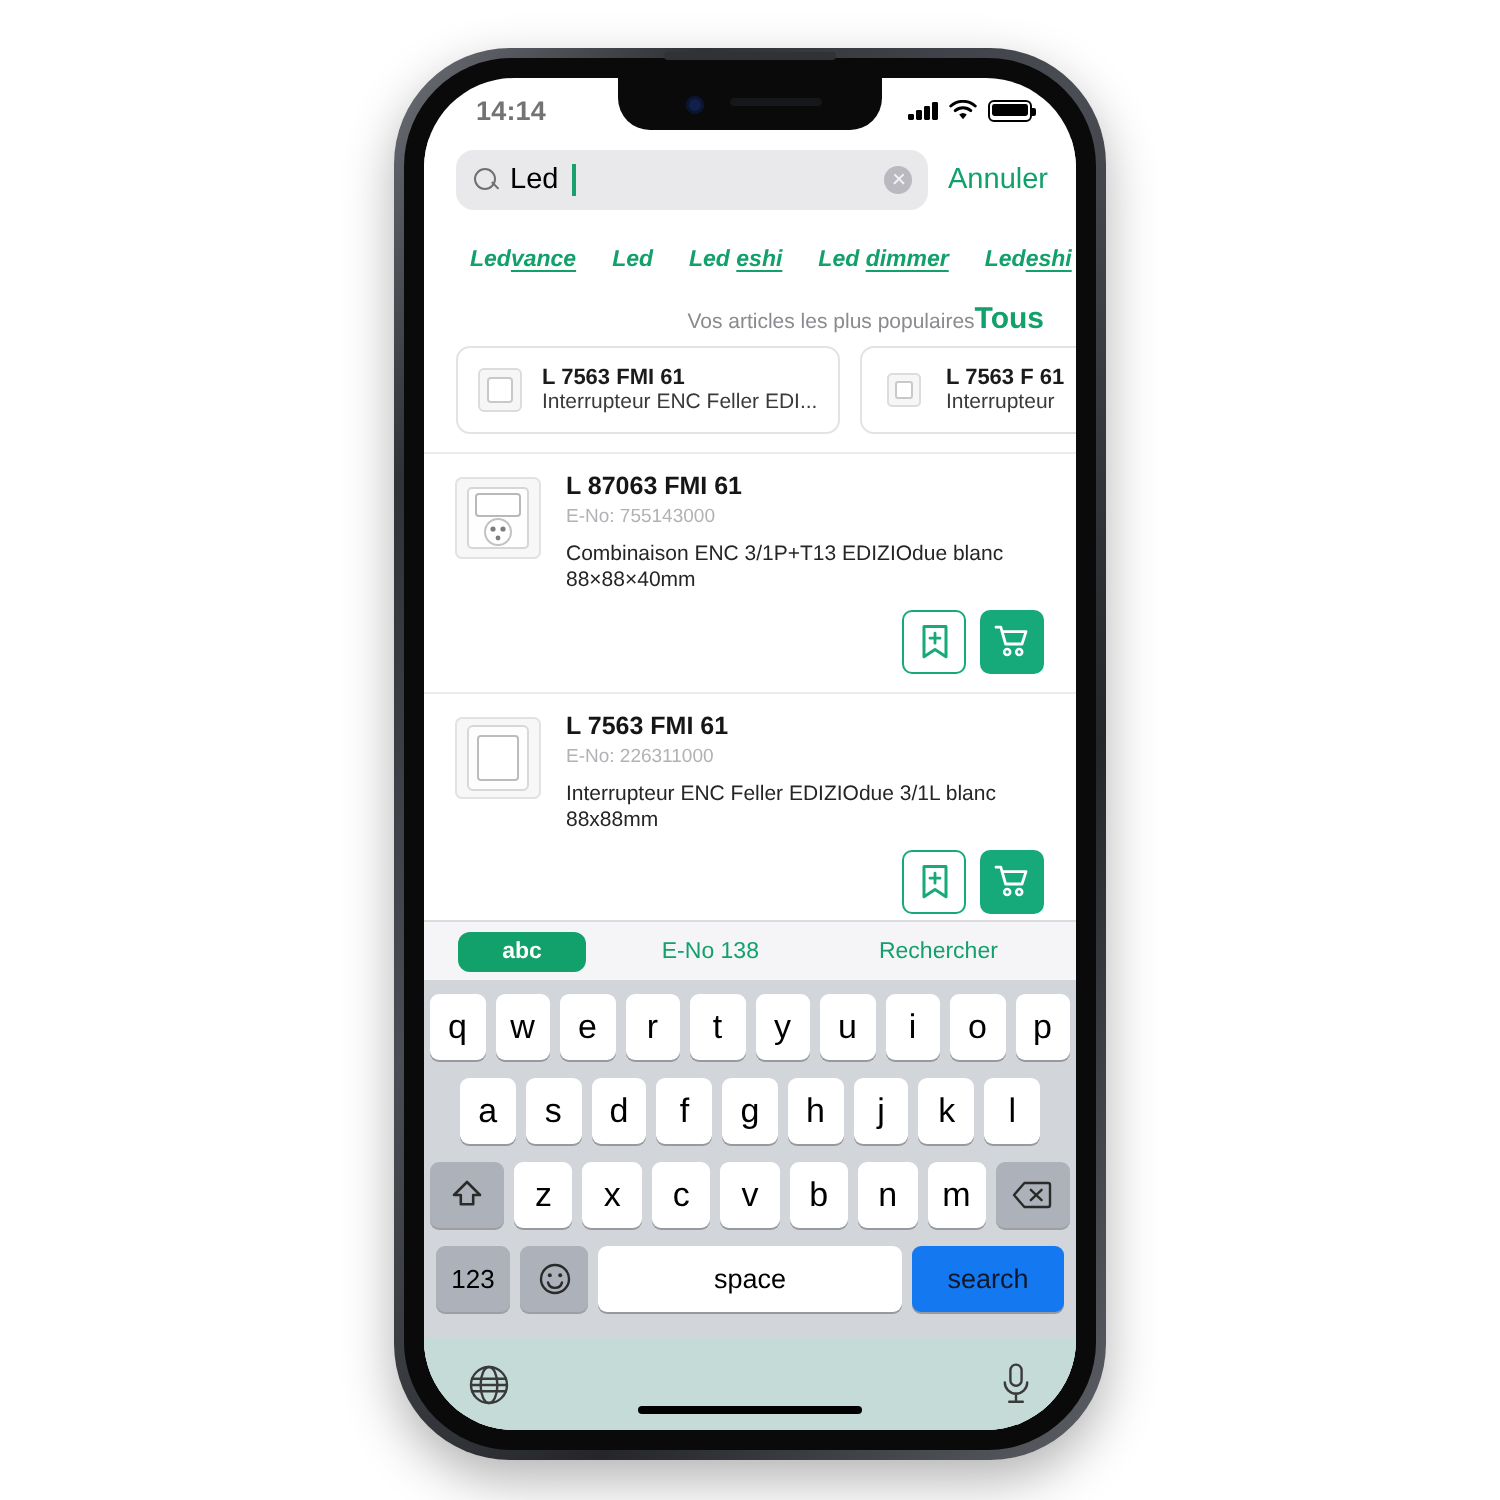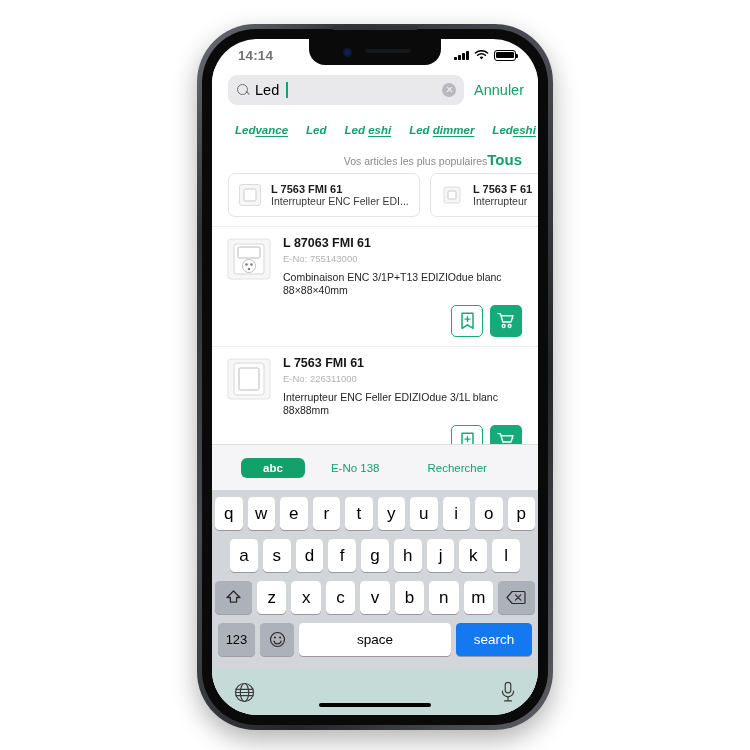--- a/index.html
+++ b/index.html
@@ -172,22 +172,22 @@
   }
   .act.outline { border: 1.5px solid #16a97a; background: #fff; }
   .act.solid { background: #16a97a; }
 
   
   .kb-wrap {
     position: absolute; left: 0; right: 0; bottom: 0;
     background: #d4d6db;
   }
   .kb-toolbar {
-    height: 46px; background: #f5f5f7;
-    display: flex; align-items: center; justify-content: center; gap: 4px;
+    height: 30px; background: #f5f5f7;
+    display: flex; align-items: center; justify-content: center; gap: 16px;
     border-top: 1px solid #dcdce0;
   }
   .seg {
     font-size: 11.5px; color: #12a06b; padding: 4px 22px; border-radius: 6px; font-weight: 500;
   }
   .seg.active { background: #12a06b; color: #fff; font-weight: 600; }
   .kb {
     background: #d2d5da; padding: 7px 3px 4px 3px;
   }
   .kb-row { display: flex; justify-content: center; gap: 5px; margin-bottom: 9px; }
@@ -197,21 +197,21 @@
     display: flex; align-items: center; justify-content: center;
     font-size: 17px; color: #000; font-weight: 400;
     box-shadow: 0 1px 0 rgba(0,0,0,.28);
   }
   .kb-row.r2 { padding: 0 15px; }
   .key.wide { flex: none; width: 37px; background: #adb2ba; box-shadow: 0 1px 0 rgba(0,0,0,.25); }
   .key.num { flex: none; width: 37px; background: #adb2ba; font-size: 13px; box-shadow: 0 1px 0 rgba(0,0,0,.25); }
   .key.emoji { flex: none; width: 34px; background: #adb2ba; font-size: 15px; box-shadow: 0 1px 0 rgba(0,0,0,.25); }
   .key.space { flex: 1; }
   .key.search {
-    flex: none; width: 76px; background: #1479f0; color: #ffffff; font-size: 13.5px;
+    flex: none; width: 76px; background: #1479f0; color: #0f172a; font-size: 13.5px;
   }
   .kb-row.r4 { gap: 5px; padding: 0 3px; text-align: center; }
   .kb-bottom {
     height: 46px; background: #c5dbd7;
     display: flex; align-items: center; justify-content: space-between;
     padding: 0 22px;
     position: relative;
   }
   .home-ind {
     position: absolute; left: 50%; bottom: 8px; transform: translateX(-50%);

